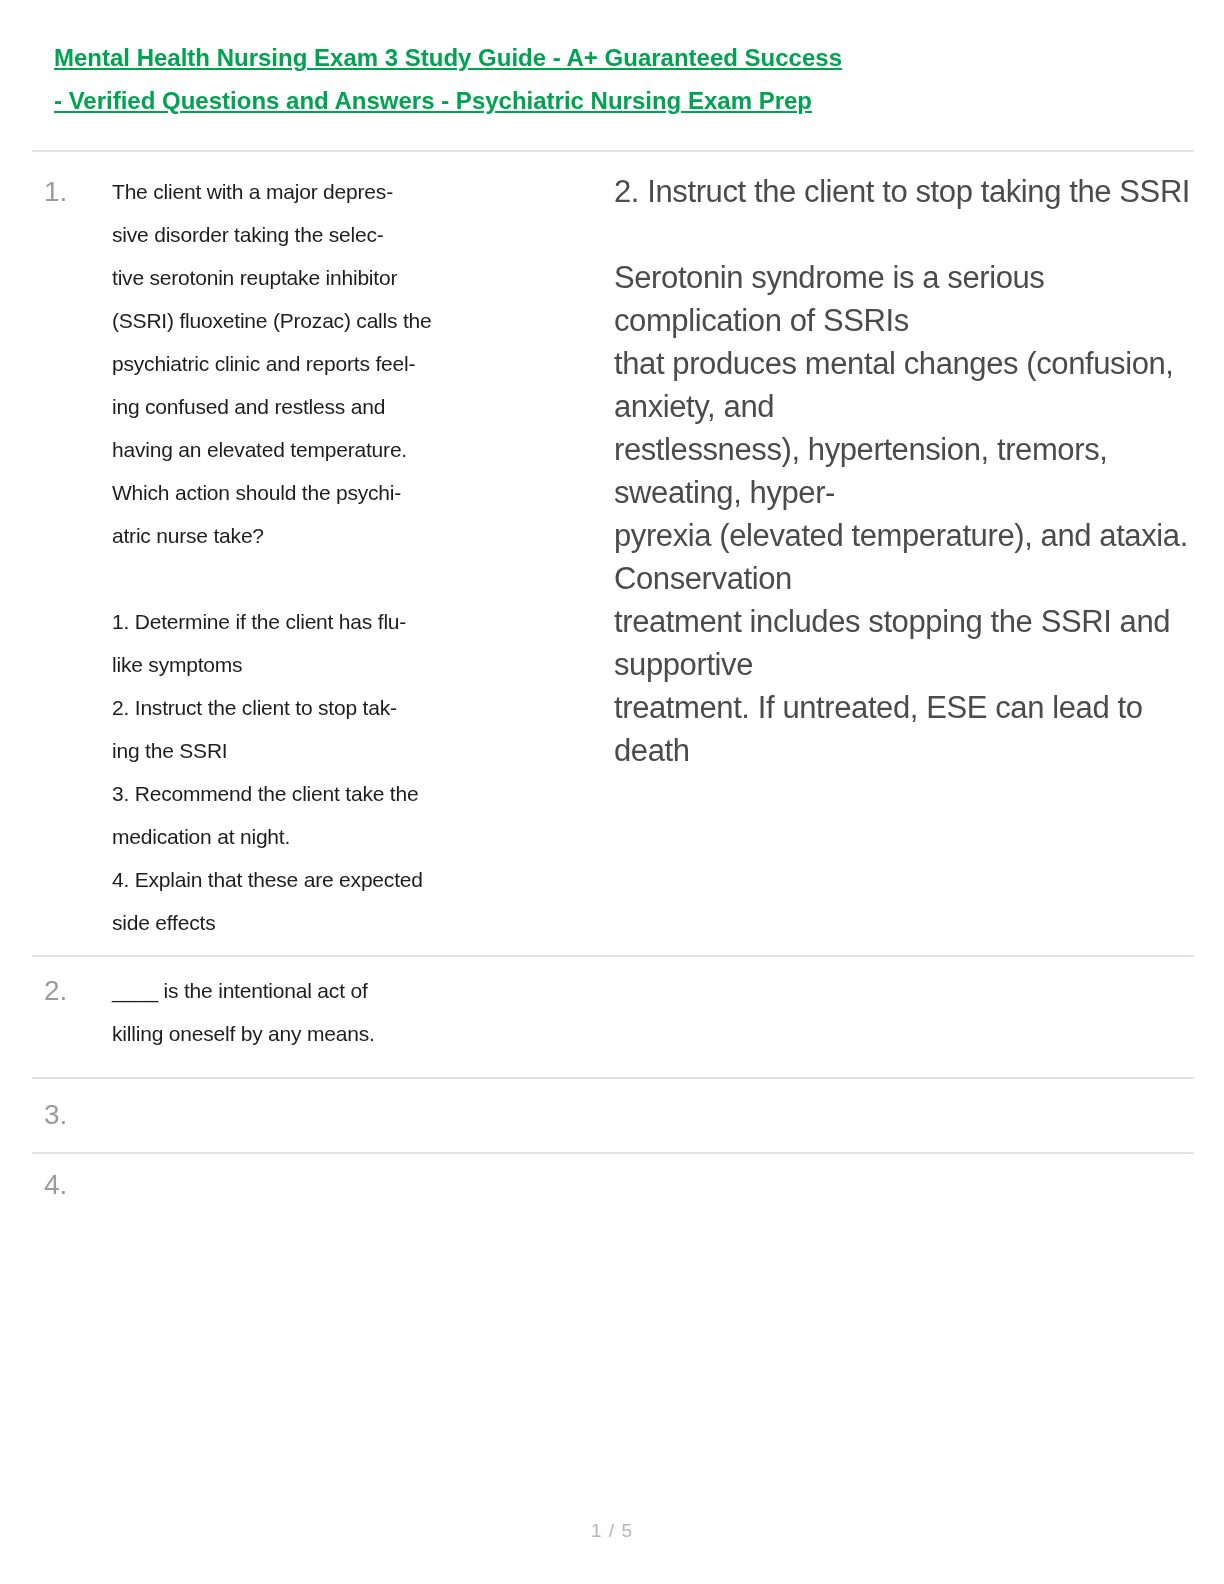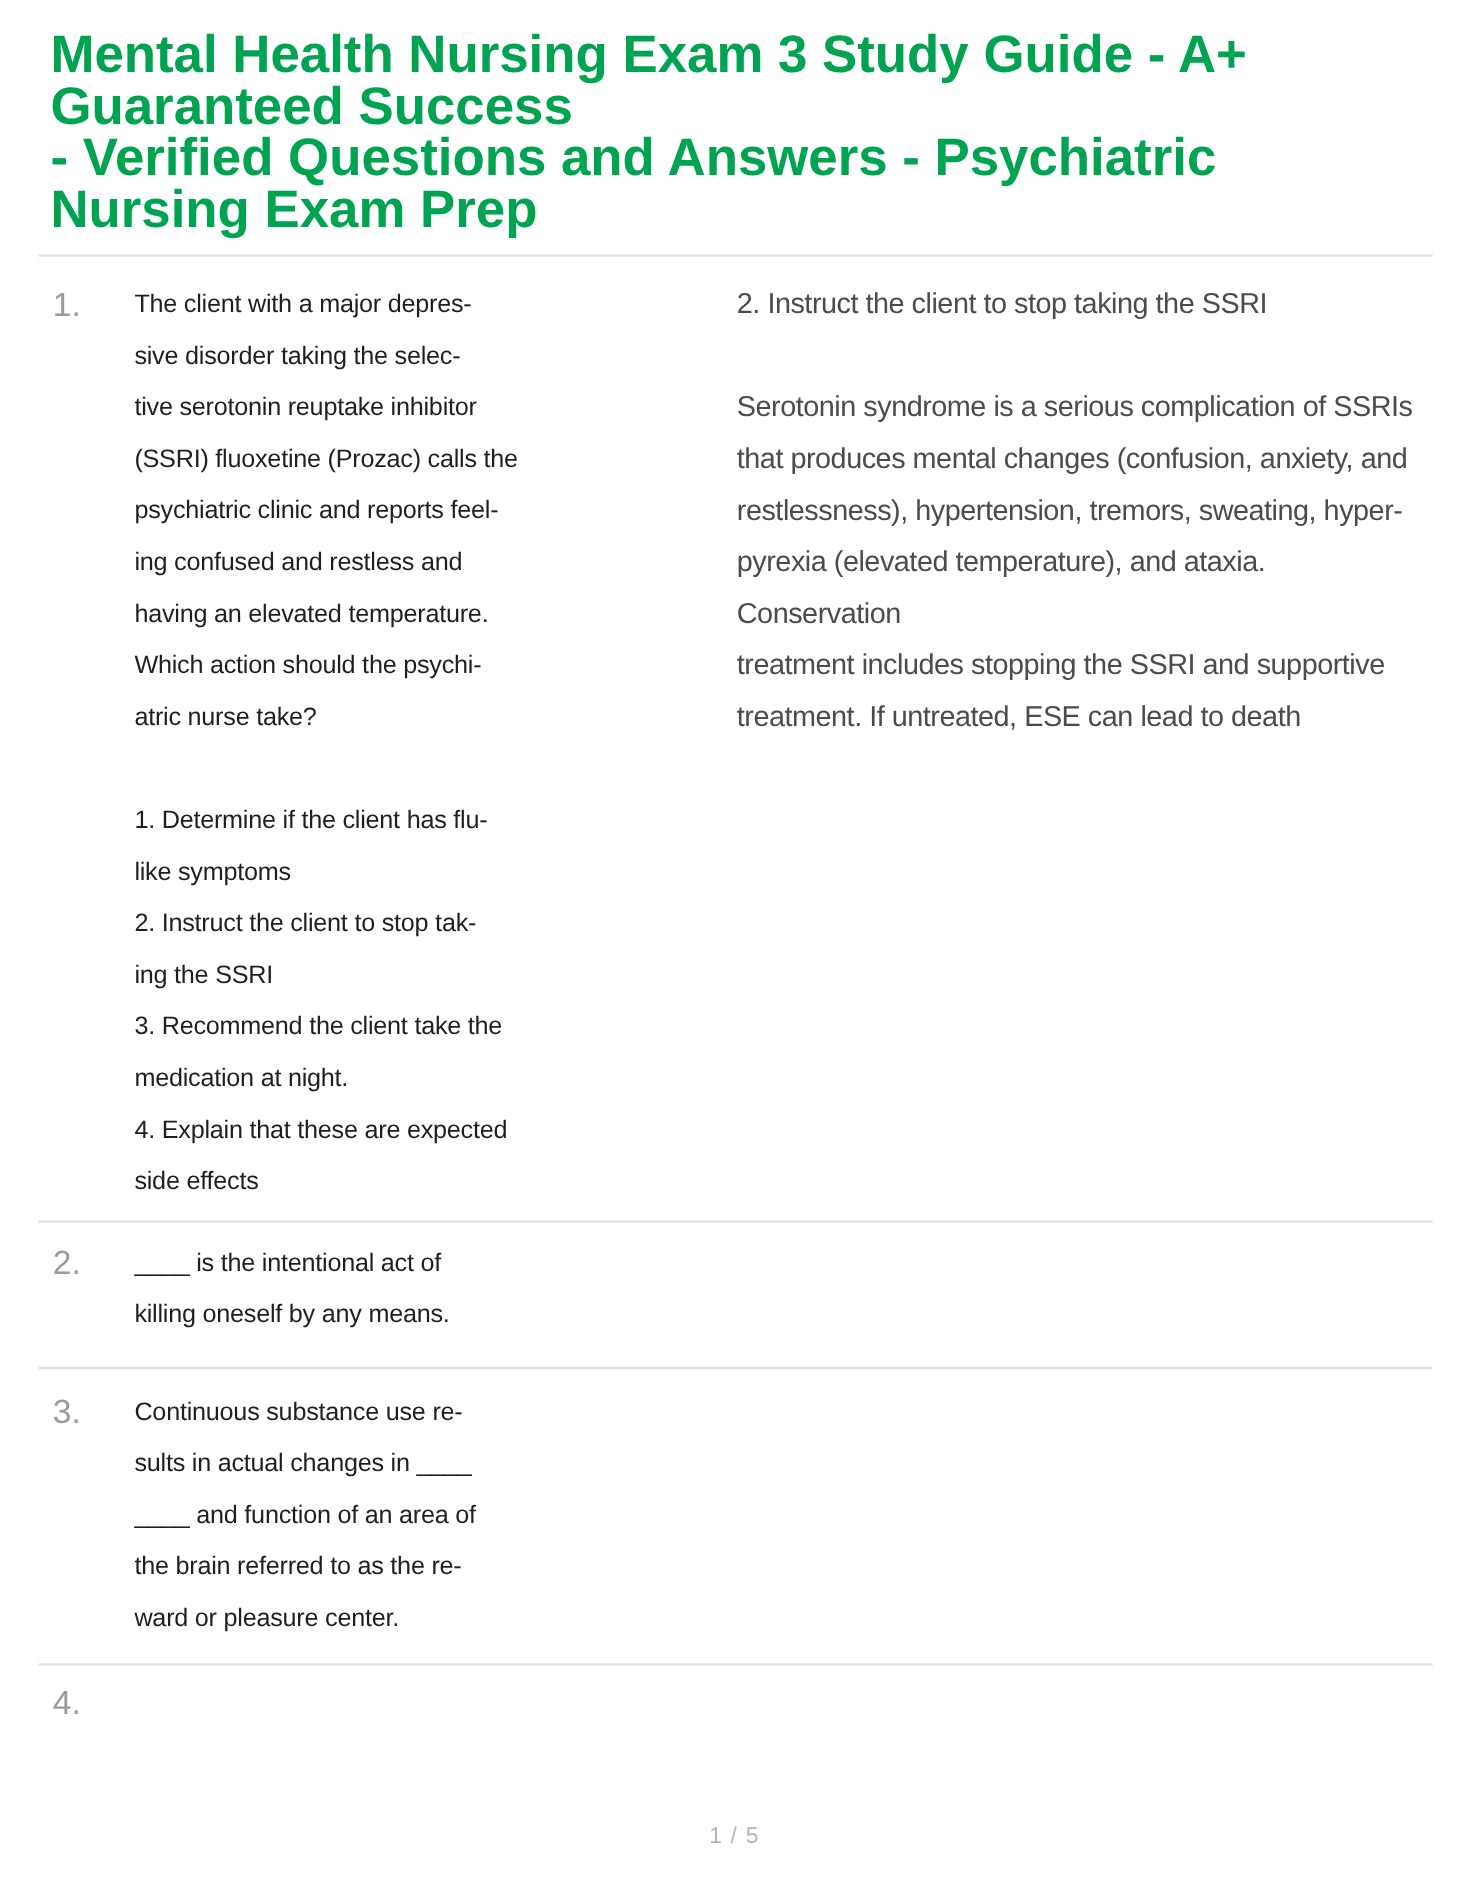--- a/index.html
+++ b/index.html
@@ -13,27 +13,28 @@
     font-family: "Liberation Sans", sans-serif;
     display: flex;
     flex-direction: column;
     overflow: hidden;
     box-sizing: border-box;
   }
   .page-header {
     padding: 20px 40px 0 38px;
   }
   .page-title {
-    font-size: 44px;
+    font-size: 24px;
     line-height: 43px;
     font-weight: bold;
     color: var(--title-green, #00a350);
     white-space: pre-line;
     letter-spacing: 0;
-    margin: 4px;
+    margin: 16px;
+    text-decoration: underline;
   }
   .divider {
     height: 2px;
     background: var(--divider, #dfe3e8);
     margin: 0 30px 0 32px;
     flex: 0 0 auto;
   }
   .divider.header-divider {
     margin-top: 12px;
   }
@@ -56,21 +57,21 @@
     line-height: 43px;
     color: var(--question-text, #1e1e1e);
     white-space: pre-line;
     letter-spacing: -0.2px;
   }
   .qa-question.bold {
     font-weight: bold;
     letter-spacing: 0;
   }
   .qa-answer {
-    font-size: 24px;
+    font-size: 31px;
     line-height: 43px;
     color: var(--answer-text, #4b4b4b);
     white-space: pre-line;
     letter-spacing: -0.4px;
     padding-left: 2px;
   }
   .row-1 { padding-top: 18px; padding-bottom: 11px; }
   .row-2 { padding-top: 12px; padding-bottom: 22px; }
   .row-3 { padding-top: 14px; padding-bottom: 16px; }
   .row-4 { padding-top: 9px;  padding-bottom: 0; }
@@ -129,25 +130,20 @@
 <section class="qa-row row-2">
   <div class="qa-num">2.</div>
   <div class="qa-question">____ is the intentional act of
 killing oneself by any means.</div>
 </section>
 
 <div class="divider"></div>
 
 <section class="qa-row row-3">
   <div class="qa-num">3.</div>
-  <div class="qa-question">Continuous substance use re-
-sults in actual changes in ____
-____ and function of an area of
-the brain referred to as the re-
-ward or pleasure center.</div>
 </section>
 
 <div class="divider"></div>
 
 <section class="qa-row row-4">
   <div class="qa-num">4.</div>
 </section>
 
 <footer class="page-footer">
   <span>1 / 5</span>

